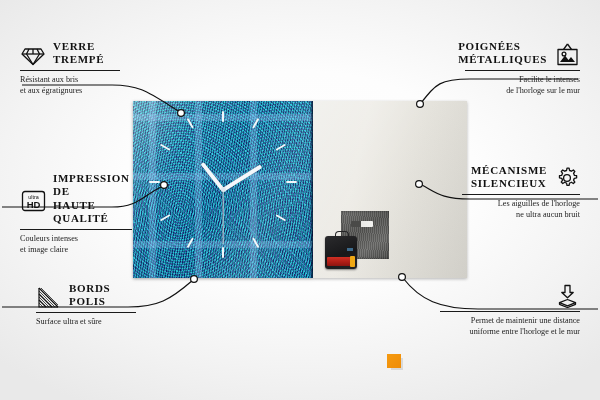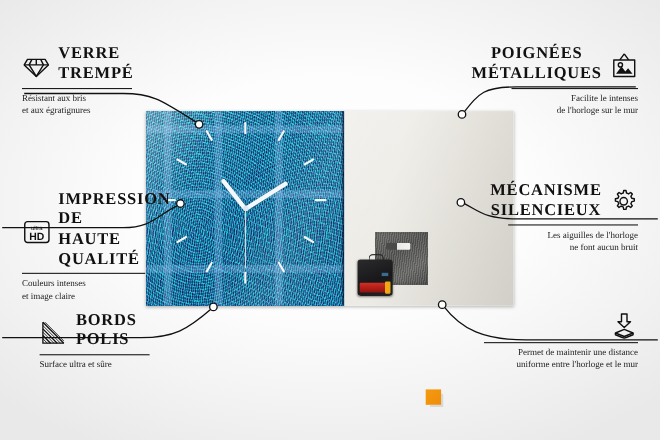--- a/index.html
+++ b/index.html
@@ -159,28 +159,28 @@
   .callout .row {
     display: flex;
     align-items: center;
     gap: 7px;
   }
   .callout.left .row { justify-content: flex-start; }
   .callout.right .row { justify-content: flex-end; }
   .title {
     font-family: "Liberation Serif", serif;
     font-weight: bold;
-    font-size: 15px;
+    font-size: 11px;
     letter-spacing: 0.7px;
     line-height: 1.22;
     color: #111111;
     text-transform: uppercase;
     white-space: pre-line;
   }
-  .callout.right .title { text-align: center; }
+  .callout.right .title { text-align: left; }
   .rule {
     height: 1.3px;
     background: #1a1a1a;
     margin-top: 3px;
   }
   .subtitle {
     font-family: "Liberation Serif", serif;
     font-size: 8.2px;
     line-height: 1.35;
     color: #232323;
@@ -375,21 +375,21 @@
 SILENCIEUX</span>
       <span class="icon">
         <svg width="24" height="24" viewBox="0 0 24 24">
           <path d="M12,2.2 l2.1,0 l0.45,2.3 a7.8,7.8 0 0 1 1.85,0.78 l1.95,-1.3 l1.5,1.5 l-1.3,1.95 a7.8,7.8 0 0 1 0.78,1.85 l2.3,0.45 l0,2.1 l-2.3,0.45 a7.8,7.8 0 0 1 -0.78,1.85 l1.3,1.95 l-1.5,1.5 l-1.95,-1.3 a7.8,7.8 0 0 1 -1.85,0.78 l-0.45,2.3 l-2.1,0 l-0.45,-2.3 a7.8,7.8 0 0 1 -1.85,-0.78 l-1.95,1.3 l-1.5,-1.5 l1.3,-1.95 a7.8,7.8 0 0 1 -0.78,-1.85 l-2.3,-0.45 l0,-2.1 l2.3,-0.45 a7.8,7.8 0 0 1 0.78,-1.85 l-1.3,-1.95 l1.5,-1.5 l1.95,1.3 a7.8,7.8 0 0 1 1.85,-0.78 Z" fill="none" stroke="#111111" stroke-width="1.3" stroke-linejoin="round"></path>
           <circle cx="12" cy="12" r="3.4" fill="none" stroke="#111111" stroke-width="1.3"></circle>
         </svg>
       </span>
     </div>
     <div class="rule" style="width:118px; margin-left:auto;"></div>
     <div class="subtitle">Les aiguilles de l'horloge
-ne font aucun bruit</div>
+ne ultra aucun bruit</div>
   </div>
 
   <div class="callout right" id="c-entretoise" style="right:20px; top:282px; width:152px;">
     <div class="row">
       <span class="icon">
         <svg width="25" height="24" viewBox="0 0 25 24">
           <g fill="none" stroke="#111111" stroke-width="1.3" stroke-linejoin="round">
             <path d="M10,1.5 h5 v7 h3.2 l-5.7,5.2 l-5.7,-5.2 h3.2 z"></path>
             <path d="M12.5,15.5 l8,3.2 l-8,3.2 l-8,-3.2 z"></path>
             <path d="M4.5,18.7 v1.6 l8,3.2 l8,-3.2 v-1.6"></path>

